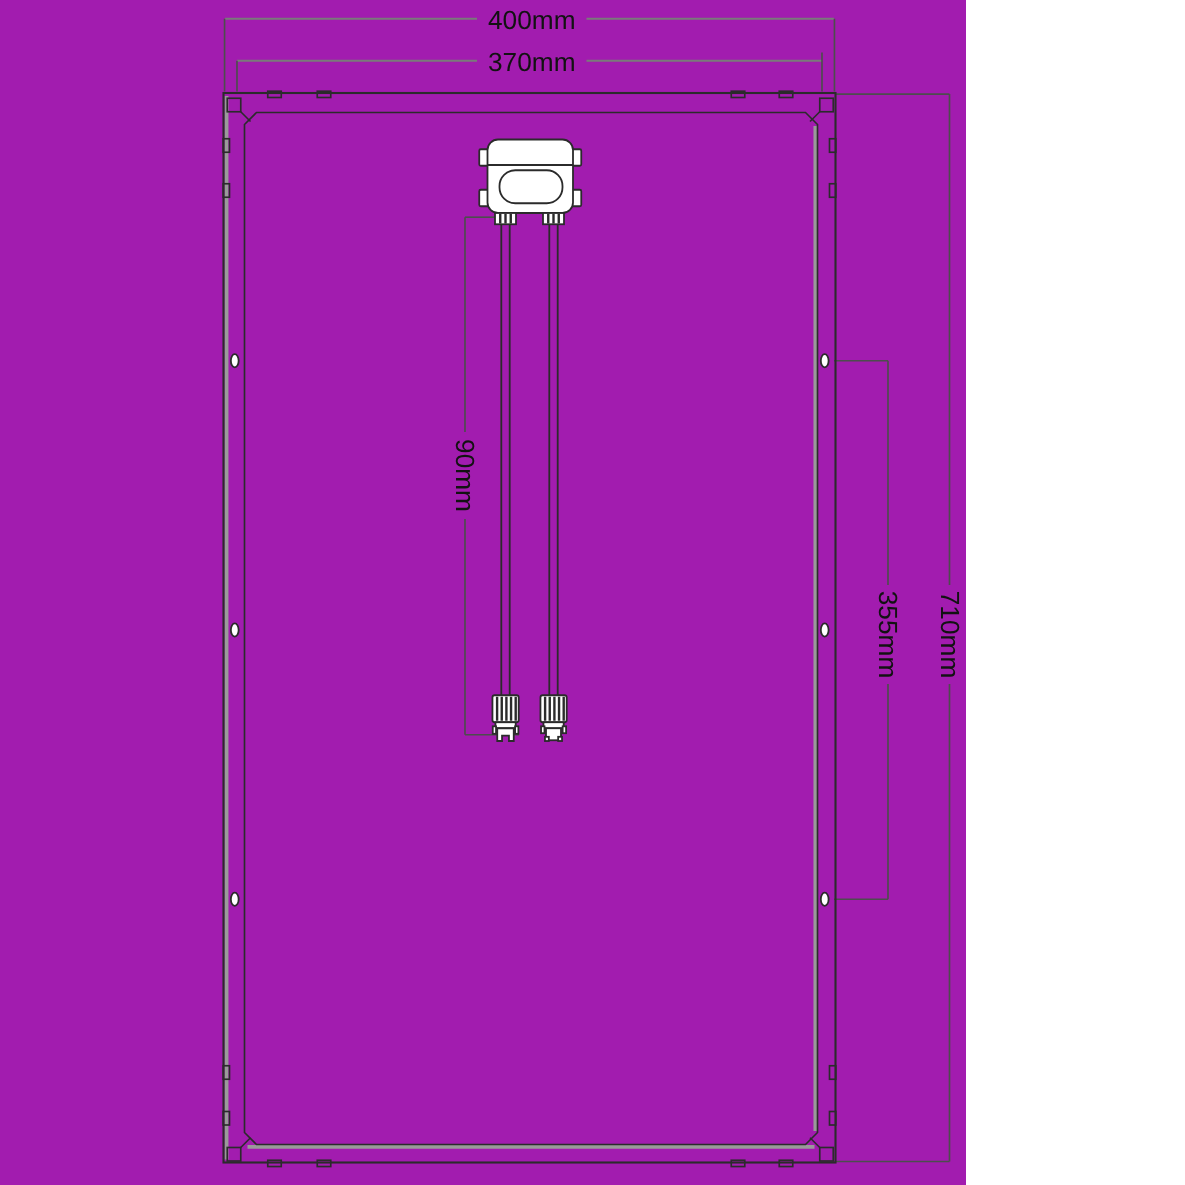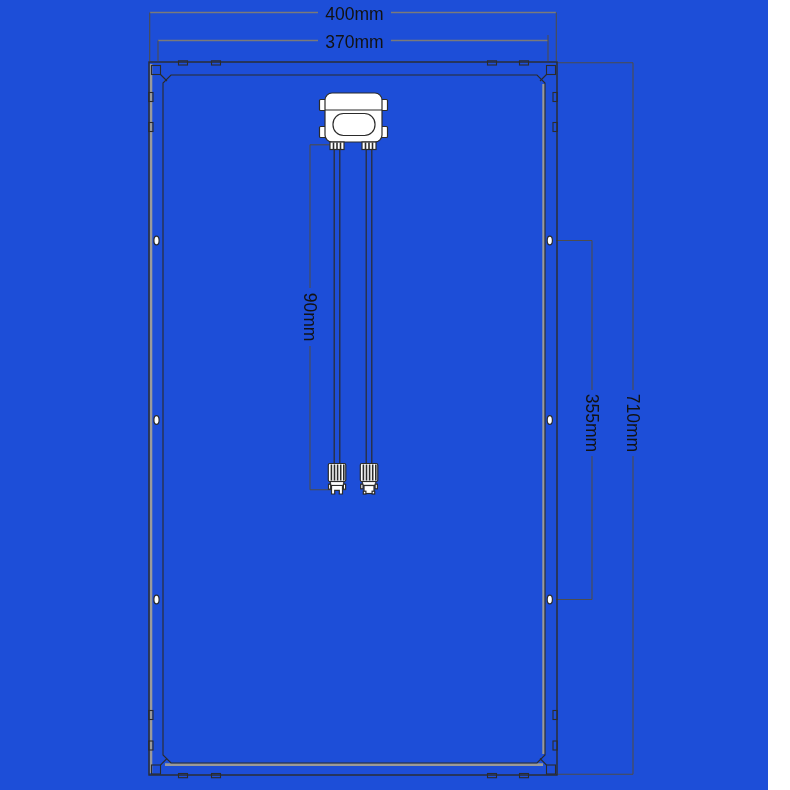--- a/index.html
+++ b/index.html
@@ -1,20 +1,20 @@
 <!DOCTYPE html>
 <html><head>
 <meta charset="utf-8">
 <style>
   html, body { margin: 0; padding: 0; background: #ffffff; }
   .canvas {
     position: relative;
-    width: 768px;
+    width: 644px;
     height: 790px;
-    background: #1d4ed8;
+    background: #a21caf;
     overflow: hidden;
     font-family: "Liberation Sans", sans-serif;
   }
   svg { position: absolute; left: 0; top: 0; }
   .dim-line   { stroke: #4d4d4d; stroke-width: 1.1; fill: none; }
   .dim-line-h { stroke: #7a7a7a; stroke-width: 1.4; fill: none; }
   .frame-line { stroke: #2b2b2b; stroke-width: 1.4; fill: none; }
   .frame-thin { stroke: #2b2b2b; stroke-width: 1.1; fill: none; }
   .frame-gray { stroke: #9a9a9a; stroke-width: 2.6; fill: none; }
   .part-line  { stroke: #2b2b2b; stroke-width: 1.2; fill: none; }

